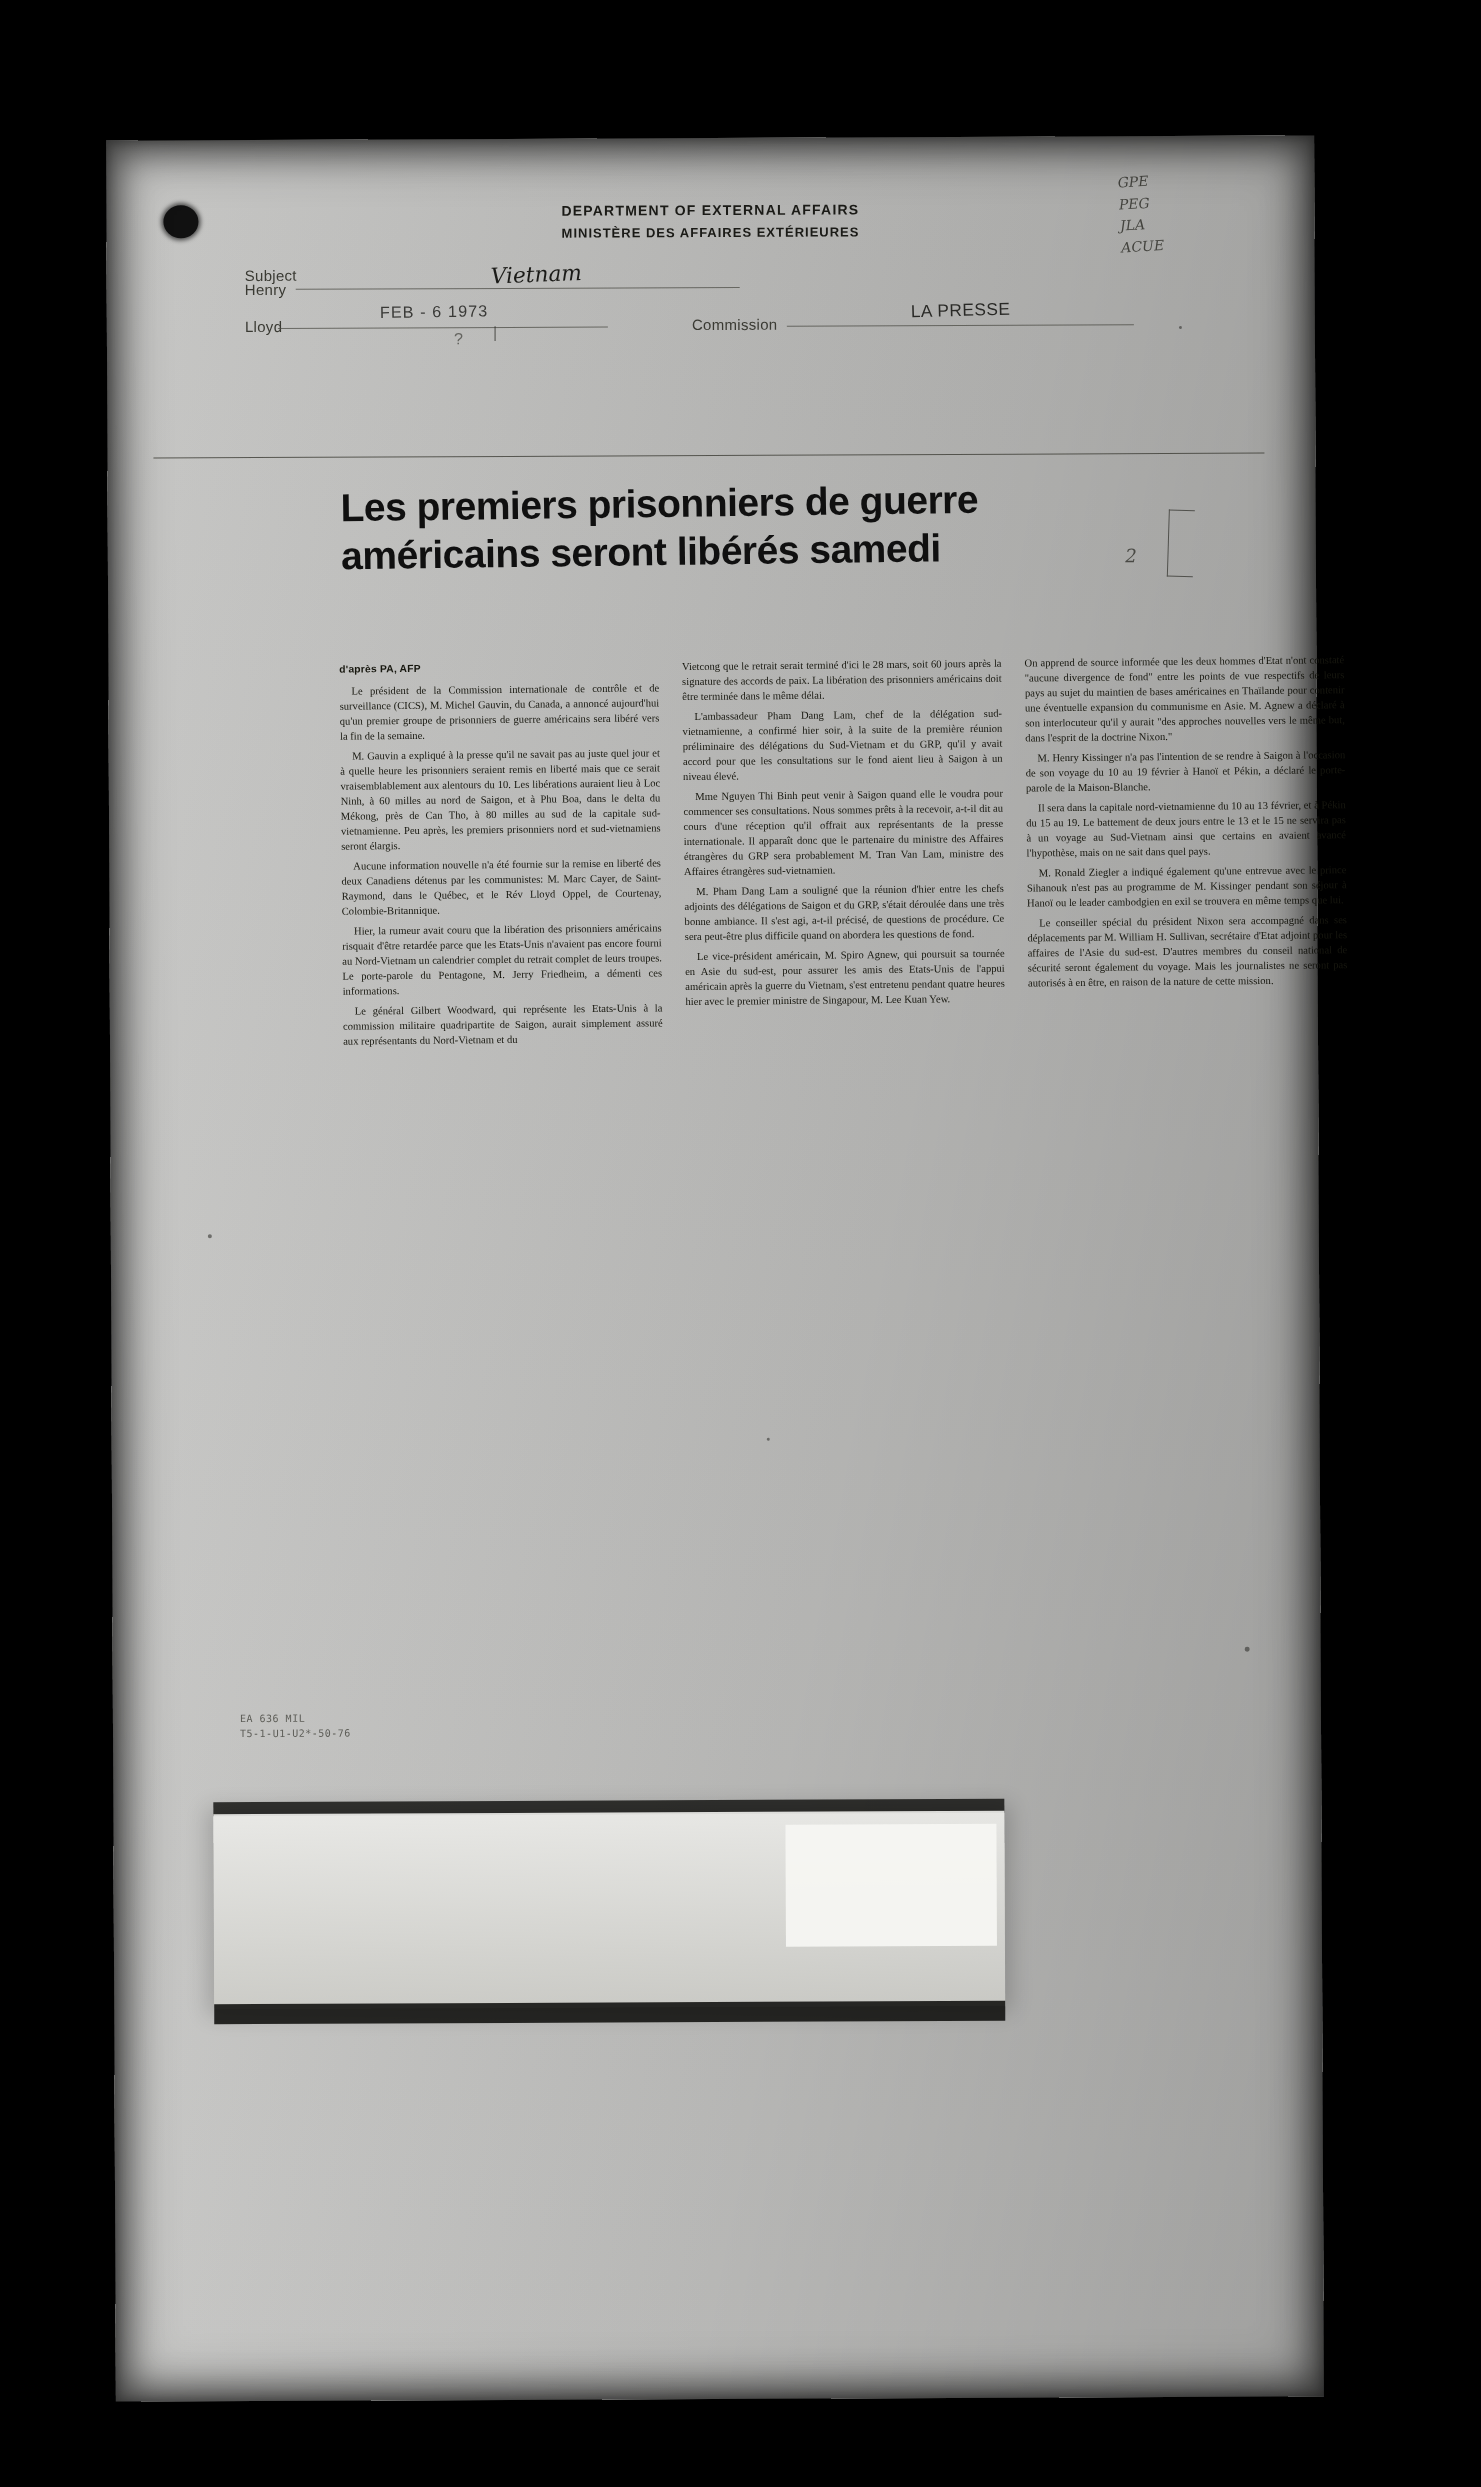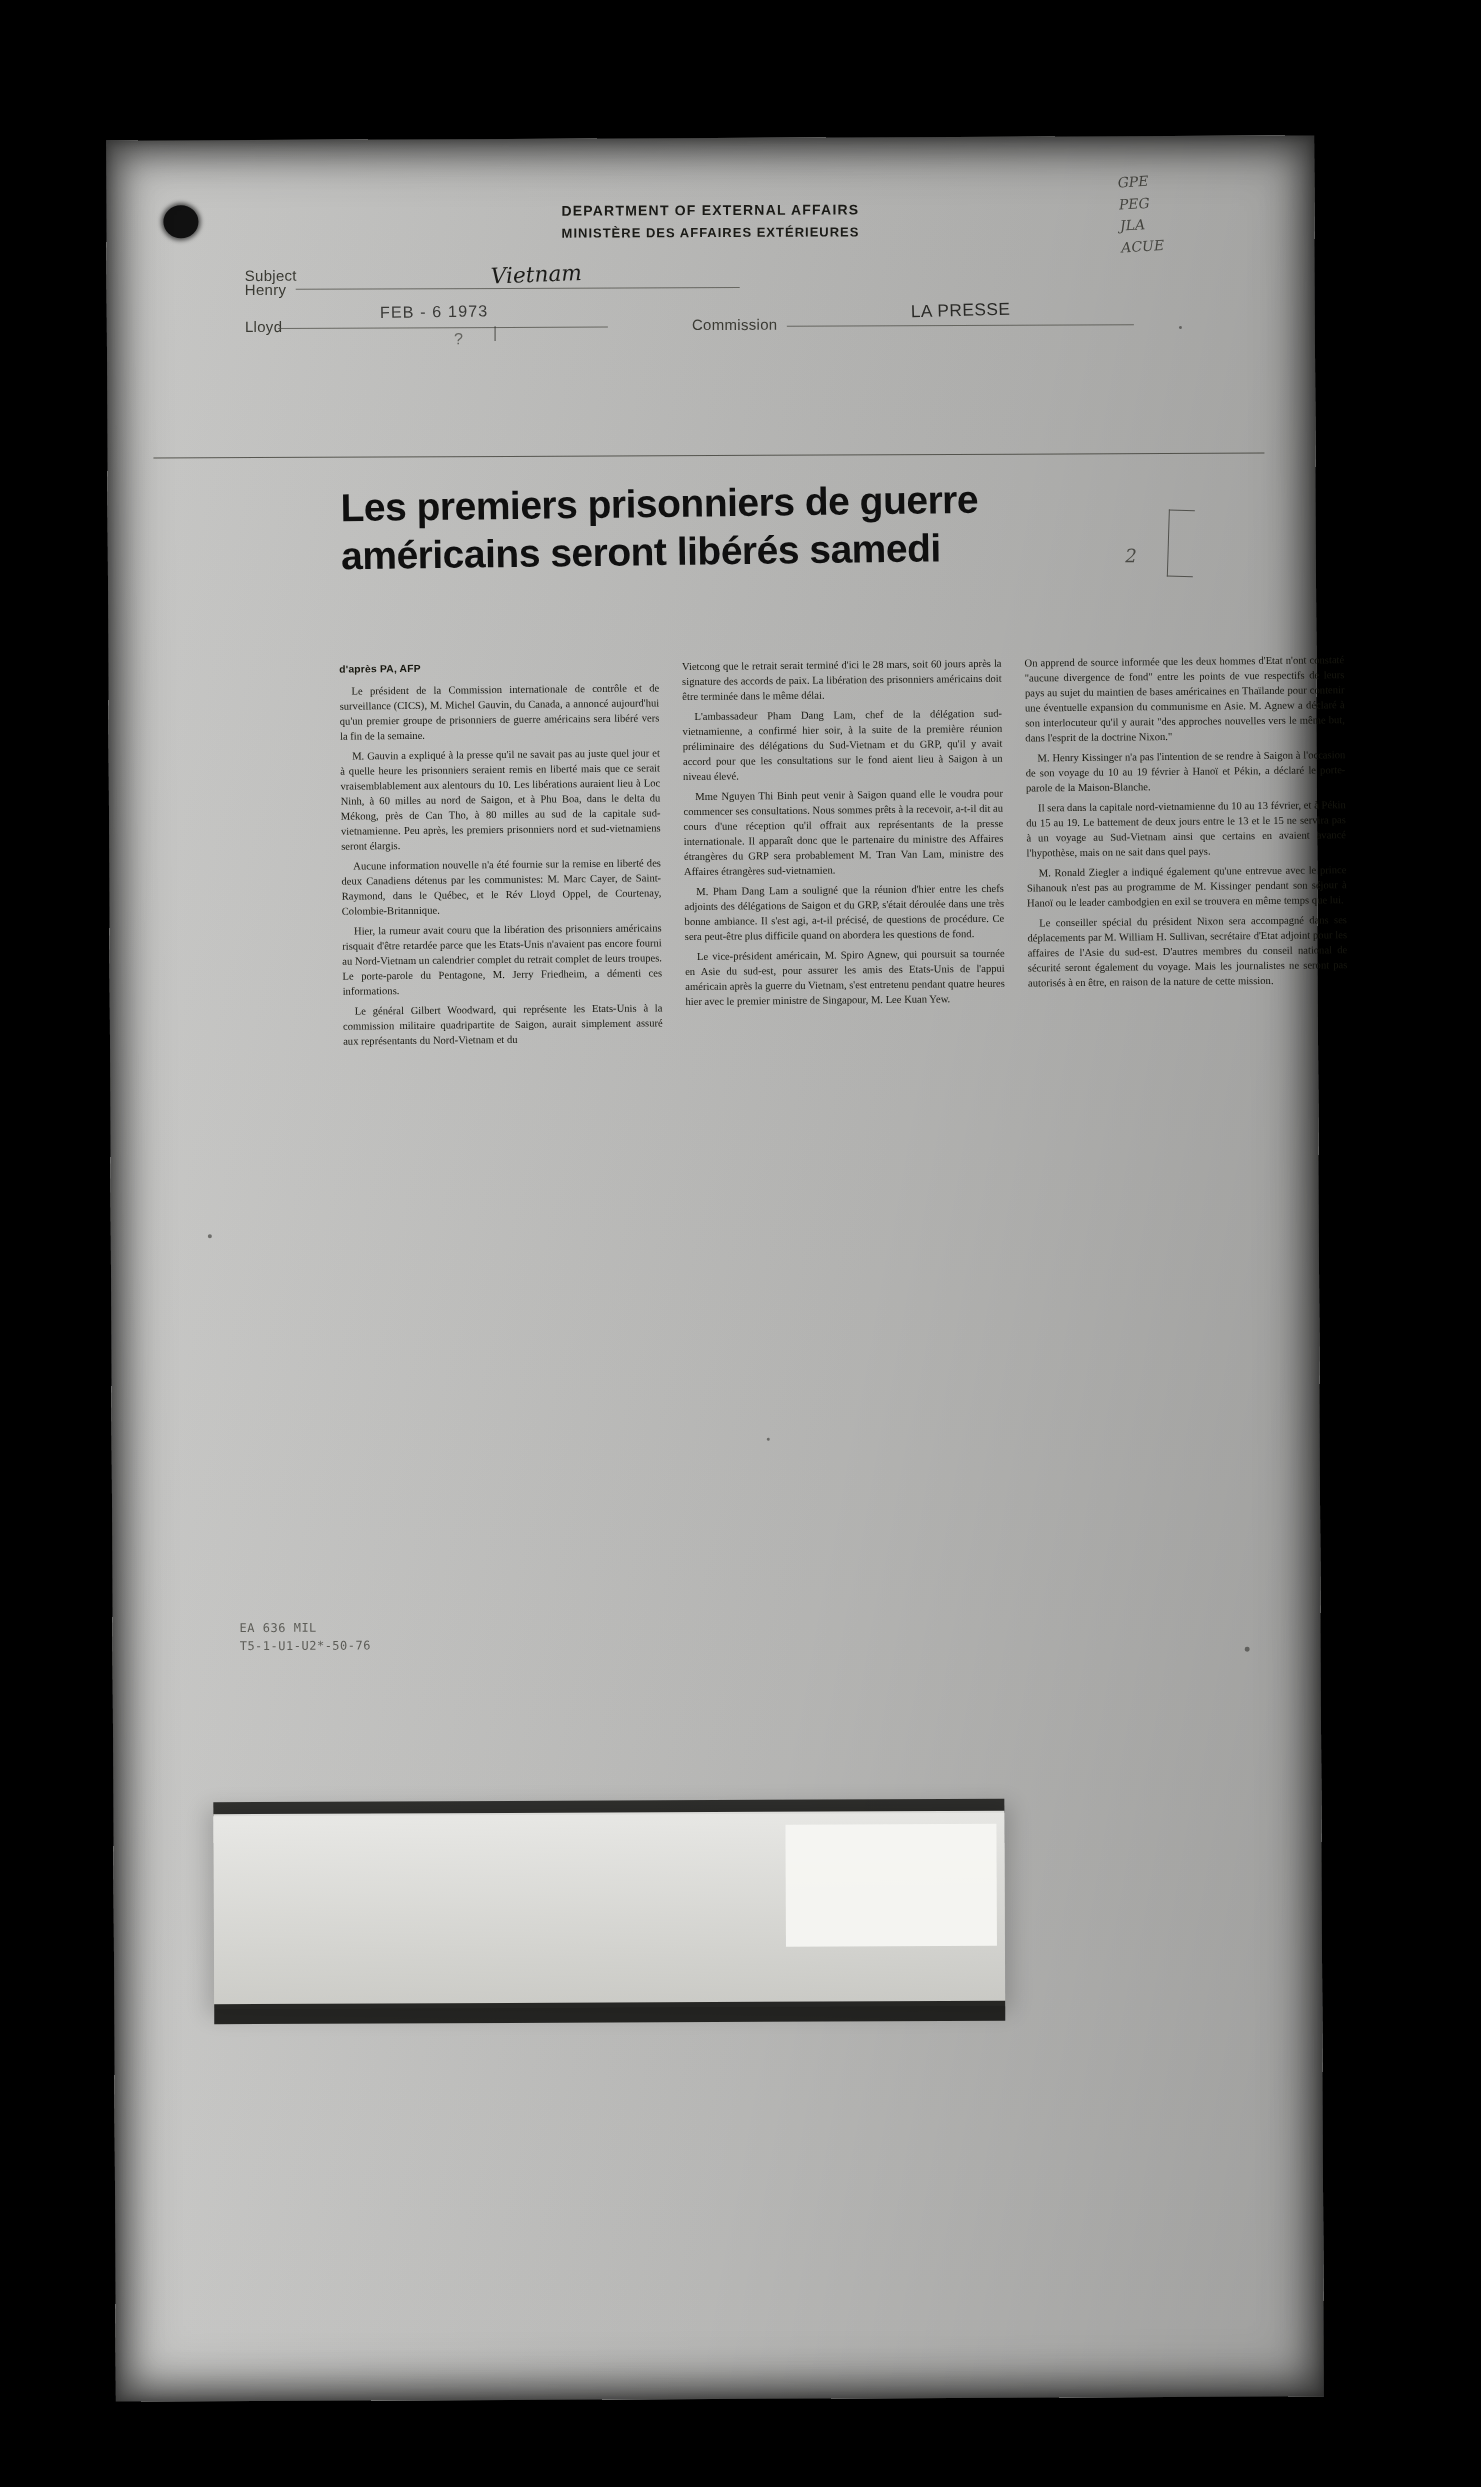--- a/index.html
+++ b/index.html
@@ -229,23 +229,23 @@
   .col p {
     margin: 0 0 4.9px 0;
     text-indent: 12px;
   }
   .col p.noindent { text-indent: 0; }
 
   
   .footer-codes {
     position: absolute;
     left: 127px;
-    top: 1479px;
+    top: 1571px;
     font-family: "DejaVu Sans Mono", monospace;
-    font-size: 12px;
+    font-size: 10px;
     line-height: 1.5;
     color: #3a3a33;
     opacity: .75;
     letter-spacing: 0.5px;
   }
 
   
   .light-band {
     position: absolute;
     left: 100px;

